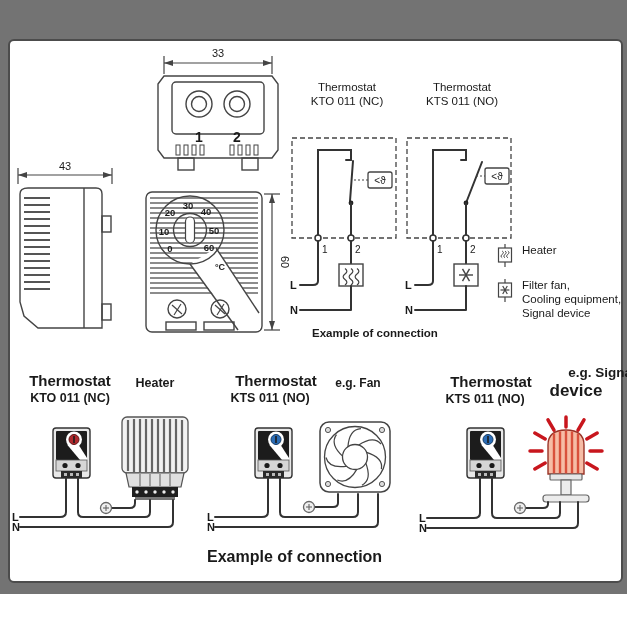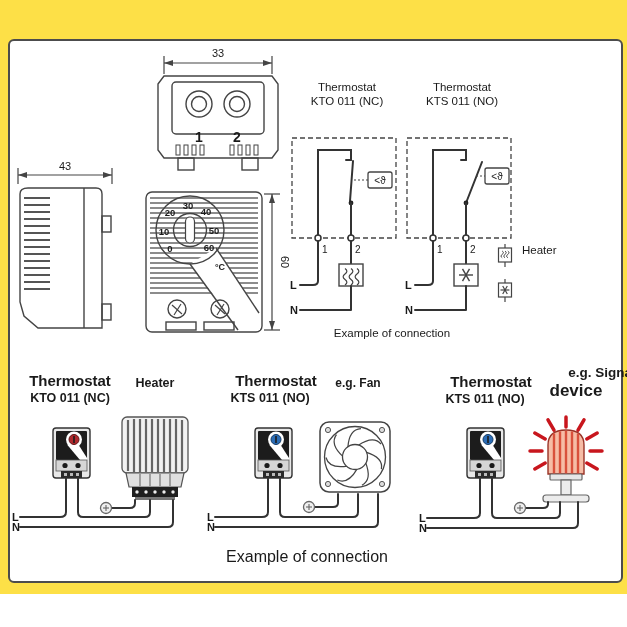--- a/index.html
+++ b/index.html
@@ -1,23 +1,23 @@
 <!DOCTYPE html>
 <html><head>
 <meta charset="utf-8">
 <style>
   html,body{margin:0;padding:0;background:#fff;}
-  .canvas{position:relative;width:627px;height:594px;background:#fde047;overflow:hidden;
+  .canvas{position:relative;width:627px;height:594px;background:#737373;overflow:hidden;
           font-family:"Liberation Sans",sans-serif;color:#1a1a1a;}
   .frame{position:absolute;left:8px;top:39px;width:615px;height:544px;box-sizing:border-box;
          border:2px solid #4c4c4c;border-radius:6px;background:#fff;}
   .abs{position:absolute;}
   .ctitle{position:absolute;text-align:center;font-size:11.5px;line-height:14px;color:#1a1a1a;}
   .btitle{position:absolute;text-align:center;font-weight:bold;color:#1a1a1a;}
-  .caption{position:absolute;text-align:center;color:#1a1a1a;}
+  .caption{position:absolute;color:#1a1a1a;font-weight:bold;}
   .legend{position:absolute;left:497px;top:243px;width:128px;font-size:11.5px;line-height:14px;}
   .legrow{display:flex;align-items:flex-start;margin-bottom:11px;}
   .legrow svg{flex:0 0 auto;margin-right:9px;margin-top:1px;}
   svg{position:absolute;overflow:visible;}
   svg text{font-family:"Liberation Sans",sans-serif;fill:#1a1a1a;}
   .wire{fill:none;stroke:#333;stroke-width:2;stroke-linecap:round;}
   .ln{font-size:11px;font-weight:bold;}
   .thin{fill:none;stroke:#444;stroke-width:1.4;}
 </style>
 </head>
@@ -234,20 +234,25 @@
       <svg width="16" height="23" viewBox="0 0 16 23" style="position:static">
         <line x1="8" y1="0" x2="8" y2="4" stroke="#444" stroke-width="1.2"></line>
         <rect x="1.5" y="4" width="13" height="14" fill="#fff" stroke="#444" stroke-width="1.2"></rect>
         <g stroke="#444" stroke-width="1.2">
           <line x1="3.5" y1="11" x2="12.5" y2="11"></line>
           <line x1="5.7" y1="7" x2="10.3" y2="15"></line>
           <line x1="5.7" y1="15" x2="10.3" y2="7"></line>
         </g>
         <line x1="8" y1="18" x2="8" y2="23" stroke="#444" stroke-width="1.2"></line>
       </svg>
+      <span>
+        <span style="display:block">Filter fan,</span>
+        <span style="display:block">Cooling equipment,</span>
+        <span style="display:block">Signal device</span>
+      </span>
     </div>
   </div>
 
   <div class="caption" style="left:312px;top:327px;width:160px;font-size:11.5px">Example of connection</div>
 
   <div class="btitle" style="left:20px;top:372px;width:100px;font-size:15px">Thermostat</div>
   <div class="btitle" style="left:18px;top:391px;width:104px;font-size:12.5px">KTO 011 (NC)</div>
   <div class="btitle" style="left:125px;top:376px;width:60px;font-size:12.5px">Heater</div>
 
   <svg class="abs" style="left:10px;top:415px" width="195" height="130" viewBox="0 0 195 130">

